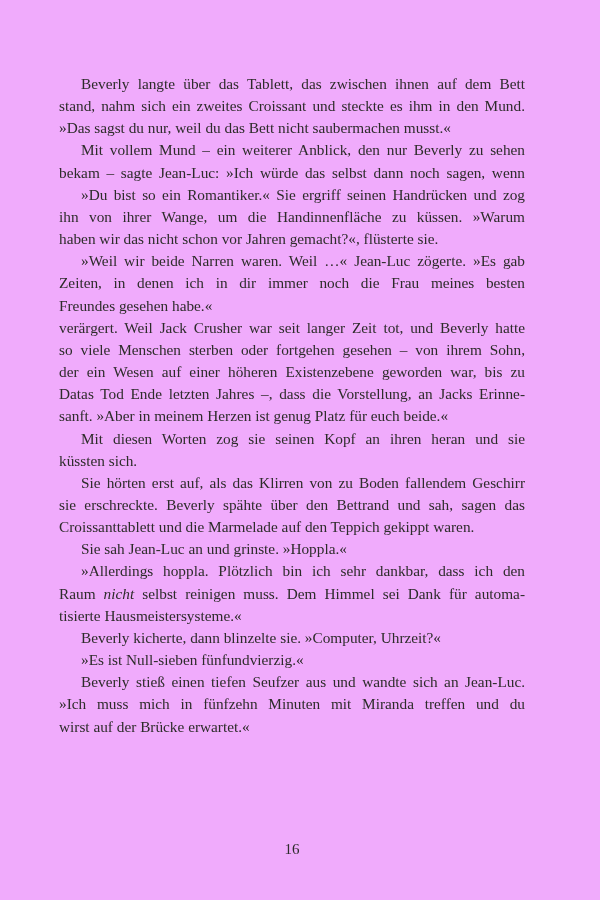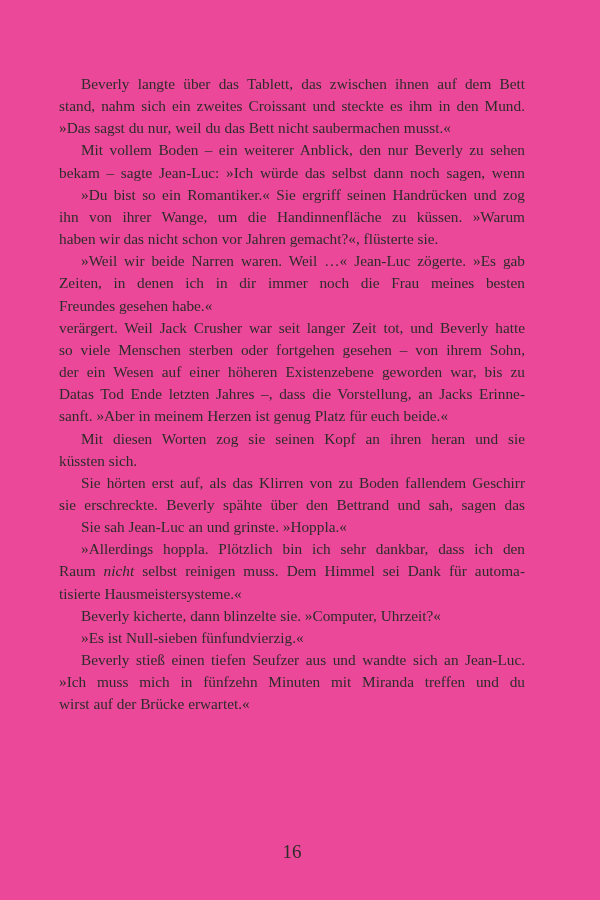--- a/index.html
+++ b/index.html
@@ -9,21 +9,21 @@
   body {
     width: 600px;
     height: 900px;
     font-family: "Liberation Serif", serif;
     background: #ffffff;
   }
   .page {
     position: relative;
     width: 600px;
     height: 900px;
-    background: #ec4899;
+    background: #f0abfc;
     overflow: hidden;
   }
   .text-block {
     position: absolute;
     left: 59px;
     top: 73px;
     width: 466px;
     color: #2d2c2a;
     font-size: 15.3px;
   }
@@ -46,36 +46,36 @@
     text-indent: 22px;
   }
   .line i {
   }
   .folio {
     position: absolute;
     top: 841px;
     left: 59px;
     width: 466px;
     text-align: center;
-    font-size: 19px;
+    font-size: 15px;
     color: #2d2c2a;
   }
 </style>
 </head>
 <body>
 
 <div class="page">
   <div class="text-block">
       <div class="paragraph">
         <div class="line indent">Beverly langte über das Tablett, das zwischen ihnen auf dem Bett</div>
         <div class="line">stand, nahm sich ein zweites Croissant und steckte es ihm in den Mund.</div>
         <div class="line para-end">»Das sagst du nur, weil du das Bett nicht saubermachen musst.«</div>
       </div>
       <div class="paragraph">
-        <div class="line indent">Mit vollem Boden – ein weiterer Anblick, den nur Beverly zu sehen</div>
+        <div class="line indent">Mit vollem Mund – ein weiterer Anblick, den nur Beverly zu sehen</div>
         <div class="line">bekam – sagte Jean-Luc: »Ich würde das selbst dann noch sagen, wenn</div>
       </div>
       <div class="paragraph">
         <div class="line indent">»Du bist so ein Romantiker.« Sie ergriff seinen Handrücken und zog</div>
         <div class="line">ihn von ihrer Wange, um die Handinnenfläche zu küssen. »Warum</div>
         <div class="line para-end">haben wir das nicht schon vor Jahren gemacht?«, flüsterte sie.</div>
       </div>
       <div class="paragraph">
         <div class="line indent">»Weil wir beide Narren waren. Weil …« Jean-Luc zögerte. »Es gab</div>
         <div class="line">Zeiten, in denen ich in dir immer noch die Frau meines besten</div>
@@ -88,20 +88,21 @@
         <div class="line">Datas Tod Ende letzten Jahres –, dass die Vorstellung, an Jacks Erinne-</div>
         <div class="line para-end">sanft. »Aber in meinem Herzen ist genug Platz für euch beide.«</div>
       </div>
       <div class="paragraph">
         <div class="line indent">Mit diesen Worten zog sie seinen Kopf an ihren heran und sie</div>
         <div class="line para-end">küssten sich.</div>
       </div>
       <div class="paragraph">
         <div class="line indent">Sie hörten erst auf, als das Klirren von zu Boden fallendem Geschirr</div>
         <div class="line">sie erschreckte. Beverly spähte über den Bettrand und sah, sagen das</div>
+        <div class="line para-end">Croissanttablett und die Marmelade auf den Teppich gekippt waren.</div>
       </div>
       <div class="paragraph">
         <div class="line indent para-end">Sie sah Jean-Luc an und grinste. »Hoppla.«</div>
       </div>
       <div class="paragraph">
         <div class="line indent">»Allerdings hoppla. Plötzlich bin ich sehr dankbar, dass ich den</div>
         <div class="line">Raum <i>nicht</i> selbst reinigen muss. Dem Himmel sei Dank für automa-</div>
         <div class="line para-end">tisierte Hausmeistersysteme.«</div>
       </div>
       <div class="paragraph">

